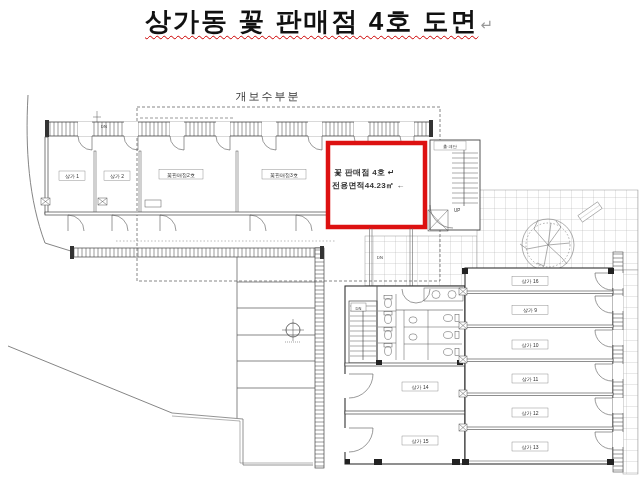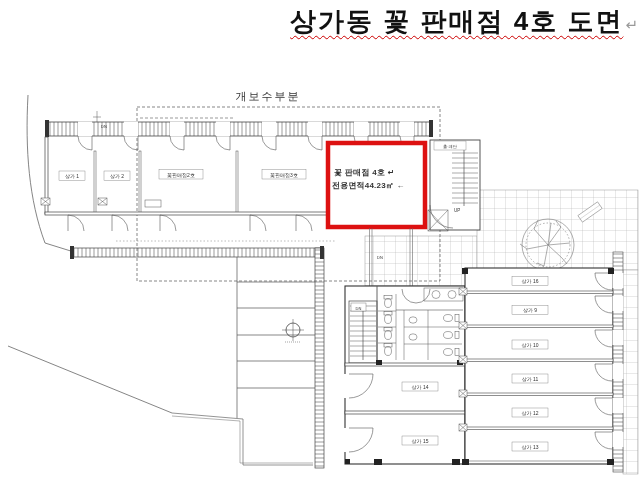--- a/index.html
+++ b/index.html
@@ -1,18 +1,18 @@
 <!DOCTYPE html>
 <html><head>
 <meta charset="utf-8">
 <style>
   html,body{margin:0;padding:0;background:#ffffff;}
   #page{position:relative;width:640px;height:480px;background:#fff;overflow:hidden;
         font-family:"Liberation Sans","DejaVu Sans",sans-serif;}
-  #title-bar{position:absolute;top:4px;left:0;width:640px;text-align:right;
+  #title-bar{position:absolute;top:4px;left:0;width:640px;text-align:center;
              font-size:26px;font-weight:700;letter-spacing:2px;color:#111;}
   #title-bar .ttl{text-decoration-line:underline;text-decoration-style:wavy;
                   text-decoration-color:#cc0000;text-decoration-thickness:1px;
                   text-underline-offset:5px;}
   #title-bar .pmark{color:#999;font-size:15px;font-weight:400;margin-left:2px;}
   svg{position:absolute;top:0;left:0;}
   text{font-family:"Liberation Sans","DejaVu Sans",sans-serif;fill:#333;}
 </style>
 </head>
 <body>

